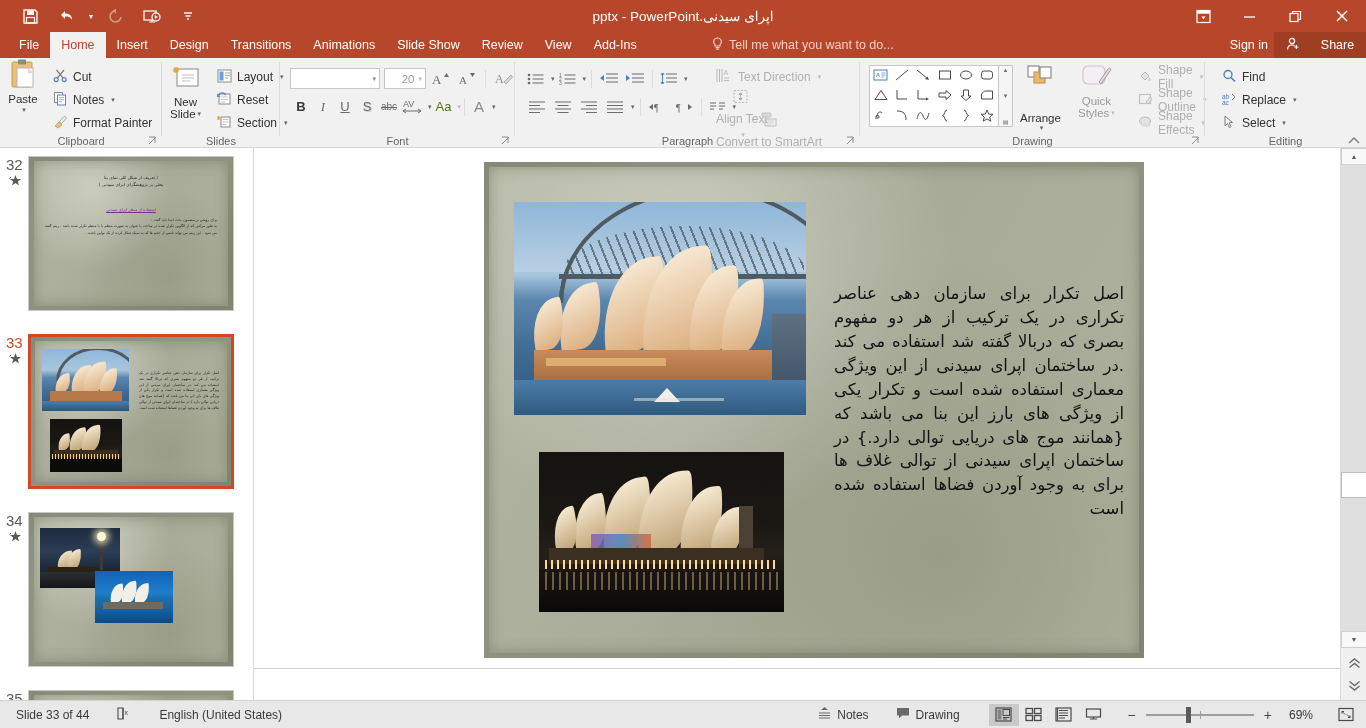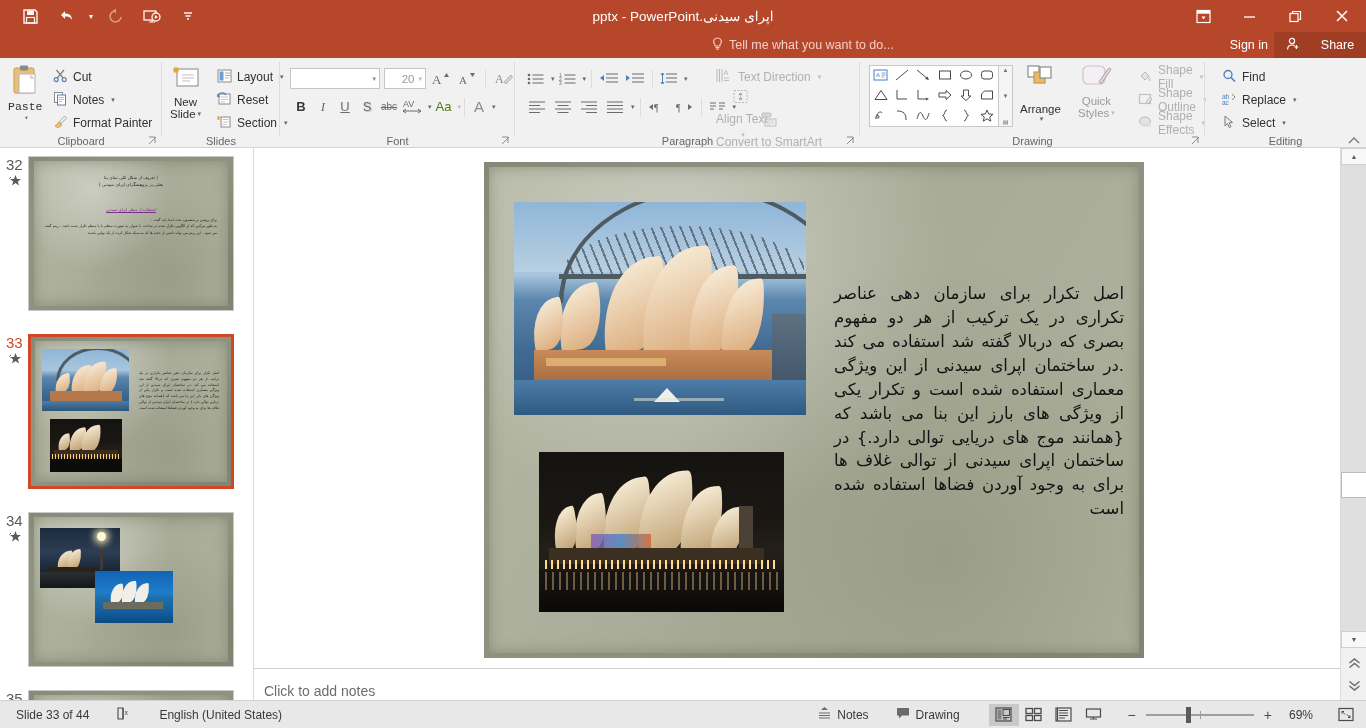--- a/index.html
+++ b/index.html
@@ -284,20 +284,32 @@
       </div>
       <div class="win-btn close">
         <svg width="14" height="14" viewBox="0 0 14 14">
             <path d="M2 2 L12 12 M12 2 L2 12" stroke="#fff" stroke-width="1.5"></path>
           </svg>
       </div>
     </div>
   </div>
 
   <div class="tabstrip">
+    <div class="tabs" id="tabs-container">
+        <div class="tab">File</div>
+        <div class="tab active">Home</div>
+        <div class="tab">Insert</div>
+        <div class="tab">Design</div>
+        <div class="tab">Transitions</div>
+        <div class="tab">Animations</div>
+        <div class="tab">Slide Show</div>
+        <div class="tab">Review</div>
+        <div class="tab">View</div>
+        <div class="tab">Add-Ins</div>
+      </div>
     <div class="tellme">
       <span>
         <svg width="11" height="14" viewBox="0 0 11 14">
             <path d="M5.5 1 A3.6 3.6 0 0 1 8 7.4 L8 9 L3 9 L3 7.4 A3.6 3.6 0 0 1 5.5 1 Z" fill="none" stroke="#f3cfc6" stroke-width="1.1"></path>
             <path d="M3.6 10.6h3.8M4.2 12.3h2.6" stroke="#f3cfc6" stroke-width="1.1"></path>
           </svg>
       </span>
       <span>Tell me what you want to do...</span>
     </div>
     <div class="signin">Sign in</div>
@@ -309,21 +321,21 @@
             <path d="M10.4 8v4M8.4 10h4" stroke="#fff" stroke-width="1.2"></path>
           </svg>
       </span>
       <span>Share</span>
     </div>
   </div>
 
   <div class="ribbon">
 
     <div class="rgroup" style="left:0; width:162px;">
-      <div style="position:absolute; left:8px; top:6px;font-family:Liberation Mono, monospace;" class="btn-lg">
+      <div style="position:absolute; left:8px; top:0;" class="btn-lg">
         <span>
           <svg width="30" height="32" viewBox="0 0 30 32">
             <rect x="4" y="4" width="20" height="25" rx="1.5" fill="#e8c07a" stroke="#c79a4a" stroke-width="1"></rect>
             <rect x="10" y="1.5" width="8" height="5" rx="1" fill="#8a8a8a"></rect>
             <rect x="9" y="10" width="16" height="19" fill="#fff" stroke="#b5b5b5" stroke-width="1"></rect>
             <path d="M20 10 L25 15 L20 15 Z" fill="#d8d8d8"></path>
           </svg>
         </span>
         <span style="margin-top:1px;">Paste</span>
         <span class="caret" style="margin-top:1px;">▾</span>
@@ -694,21 +706,21 @@
       </div>
 
       <div style="position:absolute; left:160px; top:6px;" class="btn-lg">
         <span>
           <svg width="32" height="26" viewBox="0 0 32 26">
             <rect x="4" y="2" width="11" height="11" fill="#fff" stroke="#8a8a8a" stroke-width="1.2"></rect>
             <rect x="10" y="8" width="11" height="11" fill="#e8b96a" stroke="#c79a4a" stroke-width="1.2"></rect>
             <rect x="16" y="3" width="11" height="11" fill="#fff" stroke="#8a8a8a" stroke-width="1.2"></rect>
           </svg>
         </span>
-        <span style="margin-top:11px;">Arrange</span>
+        <span style="margin-top:20px;">Arrange</span>
         <span class="caret">▾</span>
       </div>
 
       <div style="position:absolute; left:218px; top:6px;" class="btn-lg">
         <span>
           <svg width="34" height="28" viewBox="0 0 34 28">
             <rect x="4" y="2" width="22" height="18" rx="5" fill="#f4eff3" stroke="#cfc2cb" stroke-width="1.2"></rect>
             <path d="M20 18 L29 5 C31 3 33 5 31 7 L22 20 Z" fill="#e0d8de" stroke="#a99fa6" stroke-width="1"></path>
           </svg>
         </span>
@@ -942,21 +954,20 @@
         <div style="position:absolute; left:52px; top:82px; width:60px; height:14px; background:linear-gradient(90deg,#8d5fae,#4a86c8,#d06a3a);opacity:.85;"></div>
         <div style="position:absolute; left:6px; top:108px; right:6px; height:9px; background:repeating-linear-gradient(90deg,#ffd98e 0 2px, rgba(40,32,24,0) 2px 6px);"></div>
         <div style="position:absolute; left:0; right:0; top:118px; bottom:0; background:linear-gradient(#1a1512,#0a0908);"></div>
         <div style="position:absolute; left:6px; top:120px; right:6px; height:18px; background:repeating-linear-gradient(90deg, rgba(255,214,140,.38) 0 2px, transparent 2px 7px);"></div>
       </div>
 
       <div class="slide-text" style="left:350px; top:120px; width:290px; font-size:16.5px;">اصل تکرار برای سازمان دهی عناصر تکراری در یک ترکیب از هر دو مفهوم بصری که دربالا گفته شد استفاده می کند .در ساختمان اپرای سیدنی از این ویژگی معماری استفاده شده است و تکرار یکی از ویژگی های بارز این بنا می باشد که {همانند موج های دریایی توالی دارد.} در ساختمان اپرای سیدنی از توالی غلاف ها برای به وجود آوردن فضاها استفاده شده است</div>
     </div>
 
     <div class="notes-divider"></div>
-    <div class="notes">Click to add notes</div>
   </div>
 
   <div class="vscroll" style="top:148px; right:0; width:26px; bottom:28px;">
     <div class="sb-track" style="top:17px; bottom:68px; width:26px;"></div>
     <div class="sb-arrow" style="top:0; width:26px;">▲</div>
     <div class="sb-thumb" style="top:324px; height:26px; width:26px;"></div>
     <div class="sb-arrow" style="bottom:52px; width:26px;">▼</div>
     <div class="sb-nav" style="bottom:28px; width:26px;">
       <svg width="13" height="11" viewBox="0 0 13 11">
           <path d="M1.5 5 L6.5 1 L11.5 5" fill="none" stroke="#6a6a6a" stroke-width="1.4"></path>

